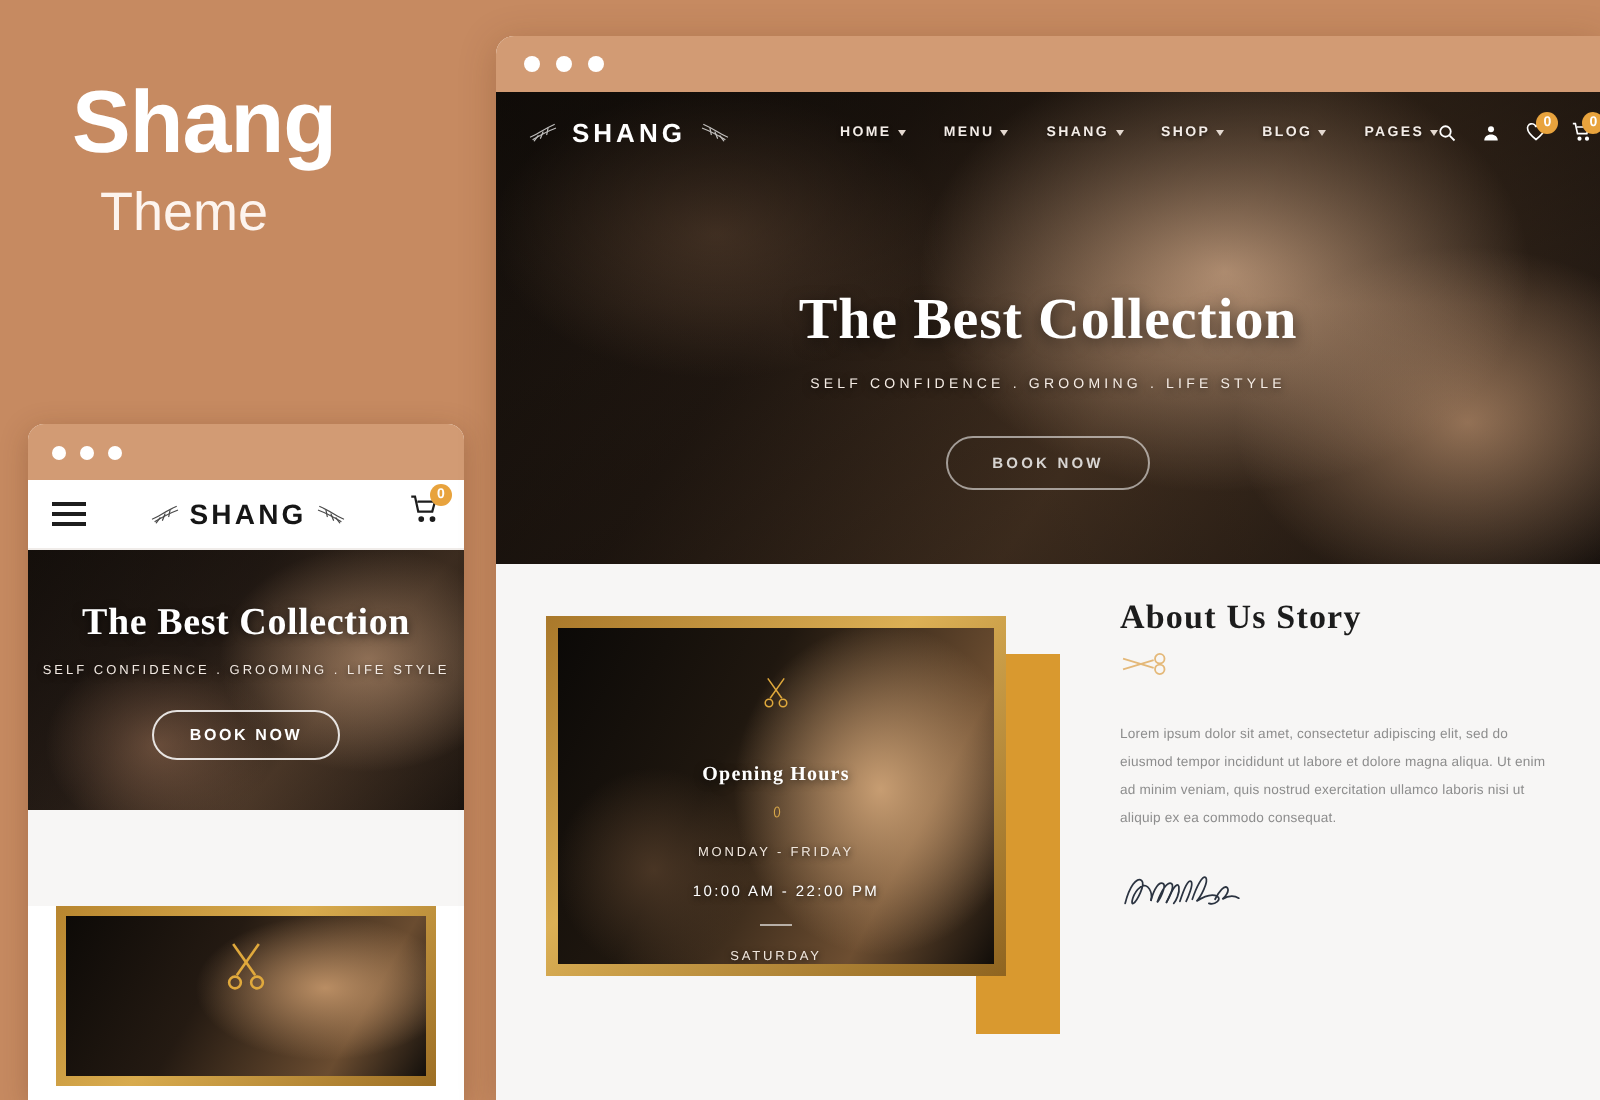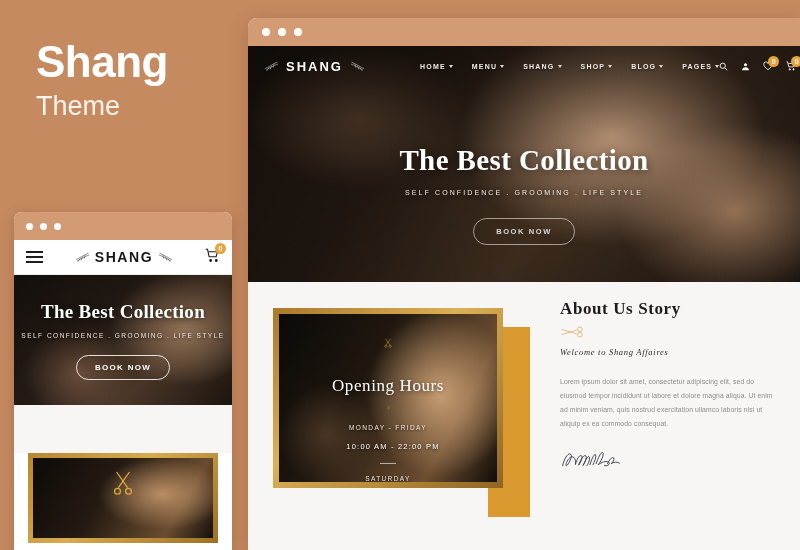--- a/index.html
+++ b/index.html
@@ -14,21 +14,21 @@
   .promo {
     position:absolute; left:0; top:0; width:248px; height:550px;
     padding:40px 0 0 36px;
   }
   .promo-title {
     font-size:44px; font-weight:bold; color:#ffffff;
     line-height:1.0; letter-spacing:-0.5px;
   }
   .promo-sub {
     font-size:27px; font-weight:300; color:#fdf4ee;
-    margin-top:9px; line-height:1.0;
+    margin-top:9px; line-height:1.0;margin-left:14px;
   }
   .promo-by {
     font-size:14px; color:#f4e3d6; margin-top:24px; font-weight:400;
   }
 
   
   .mobile {
     position:absolute; left:14px; top:212px; width:218px; height:338px;
     background:#ffffff;
     border-radius:8px 8px 0 0;
@@ -188,22 +188,22 @@
   }
   .d-card-inner {
     width:100%; height:100%; position:relative; overflow:hidden;
     background:
       radial-gradient(ellipse 58% 85% at 74% 48%, rgba(205,162,118,.95), rgba(22,16,11,0) 58%),
       radial-gradient(ellipse 34% 46% at 22% 72%, rgba(96,70,48,.65), rgba(18,12,8,0) 66%),
       linear-gradient(118deg,#0b0907 0%,#1f170f 38%,#6d4e31 76%,#110d09 100%);
     display:flex; flex-direction:column; align-items:center; padding-top:24px;
   }
   .oh-title {
-    font-family:"Liberation Serif", serif; font-weight:normal;
-    font-size:17px; color:#ffffff; letter-spacing:.6px; margin-top:28px;
+    font-family:"Liberation Serif", serif; font-weight:bold;
+    font-size:10px; color:#ffffff; letter-spacing:.6px; margin-top:28px;
     text-shadow:0 1px 4px rgba(0,0,0,.6);
   }
   .oh-sep-dot { margin-top:10px; }
   .oh-day {
     font-size:6.5px; color:#f0e7de; letter-spacing:1.4px; margin-top:14px;
     text-shadow:0 1px 3px rgba(0,0,0,.8);
   }
   .oh-time {
     font-size:7.5px; color:#ffffff; letter-spacing:1.2px; margin-top:11px;
     text-shadow:0 1px 3px rgba(0,0,0,.8);
@@ -428,21 +428,20 @@
     </div>
 
     <div class="d-text-col">
       <div class="about-title">About Us Story</div>
       <svg class="about-scissor" width="26" height="12" viewBox="0 0 34 15" fill="none" stroke="#e4b878" stroke-width="1.2">
         <path d="M2 4 L22 10"></path>
           <path d="M2 11 L22 5"></path>
         <circle cx="26" cy="4" r="3.1"></circle>
           <circle cx="26" cy="11" r="3.1"></circle>
       </svg>
-      <div class="about-welcome">Welcome to Shang Affaires</div>
       <div class="about-body">Lorem ipsum dolor sit amet, consectetur adipiscing elit, sed do eiusmod tempor incididunt ut labore et dolore magna aliqua. Ut enim ad minim veniam, quis nostrud exercitation ullamco laboris nisi ut aliquip ex ea commodo consequat.</div>
       <svg class="about-sign" width="62" height="26" viewBox="0 0 120 50" fill="none" stroke="#2b3340" stroke-width="1.7" stroke-linecap="round">
         <title>Arnold Palmer</title>
         <path d="M5 36 C9 20 16 10 21 14 C25 18 16 34 13 36 C10 38 12 26 20 20 C27 15 32 26 30 33"></path>
         <path d="M30 33 C33 22 38 14 42 17 C45 20 38 33 36 35 C40 24 46 14 50 17 C53 20 47 32 45 35"></path>
         <path d="M45 35 C50 24 55 14 57 20 C58 26 54 34 52 36"></path>
         <path d="M58 34 C62 22 66 12 69 15 C71 18 66 30 64 34"></path>
         <path d="M70 32 C74 20 80 8 83 11 C86 15 78 30 74 34 C80 30 88 26 94 29 C99 32 92 38 86 36"></path>
         <path d="M92 32 C96 24 101 18 104 21 C106 24 102 30 99 32 C104 29 110 28 115 31"></path>
       </svg>

